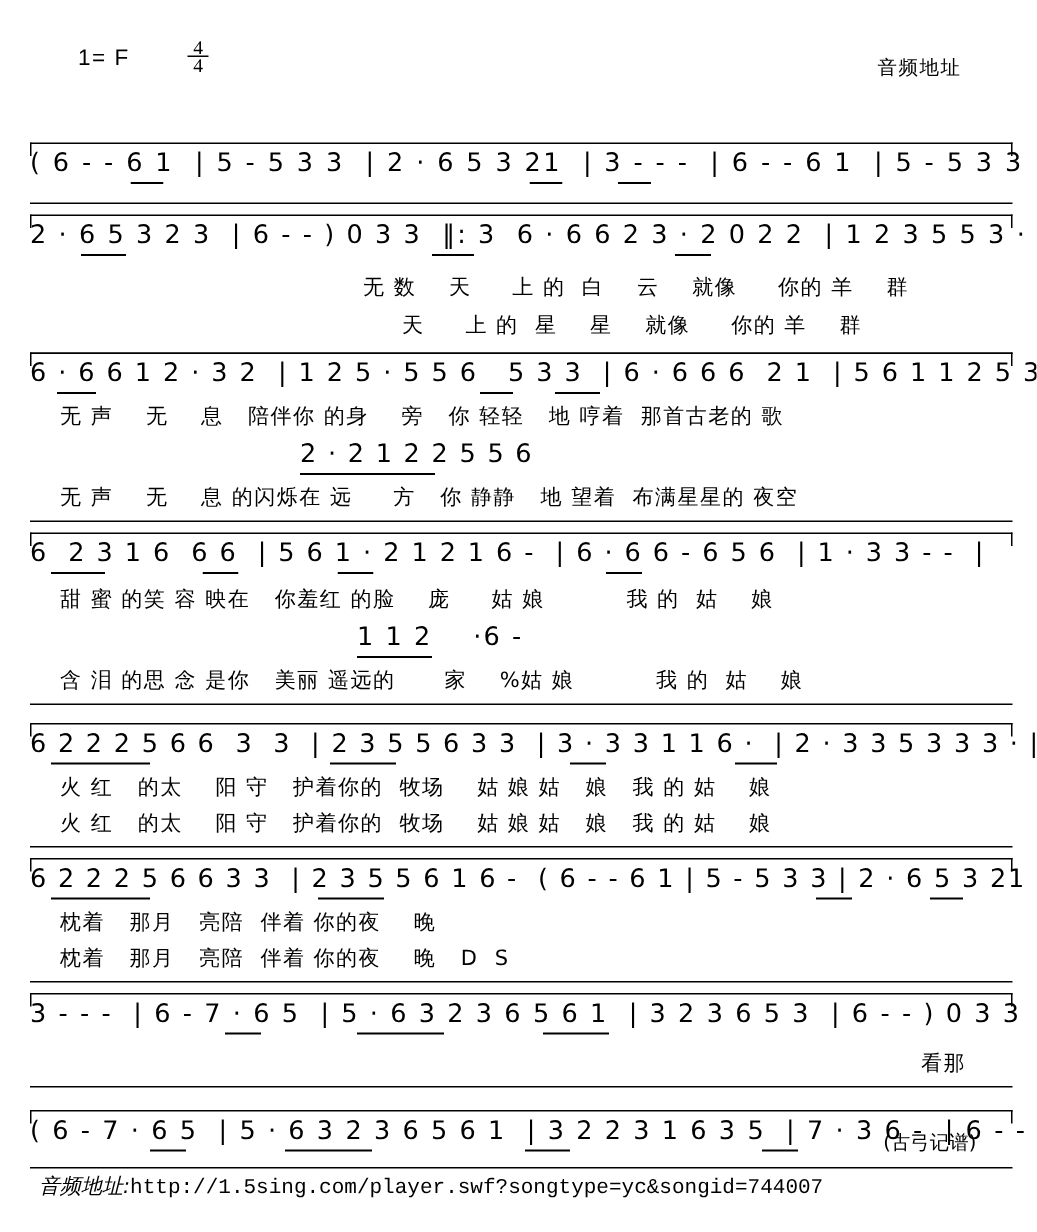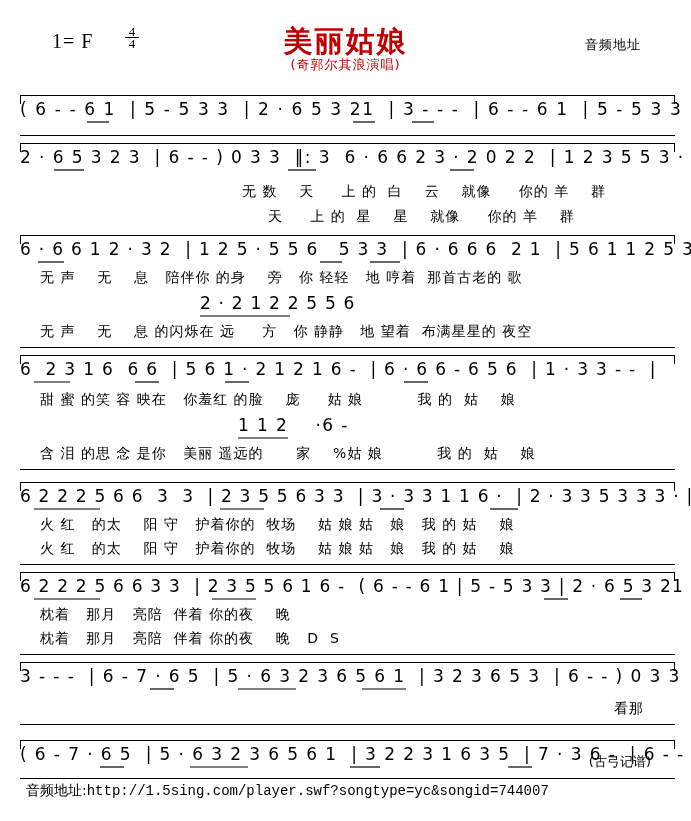--- a/index.html
+++ b/index.html
@@ -9,22 +9,22 @@
     font-family:"Liberation Serif", serif;
     color:#000;
     position:relative;
     overflow:hidden;
   }
   .sheet{position:relative;width:691px;height:821px;}
 
   
   .key-sig{
     position:absolute;left:52px;top:30px;
-    font-family:Liberation Serif, serif;
-    font-size:20px;letter-spacing:1px;
+    font-family:Liberation Sans, sans-serif;
+    font-size:15px;letter-spacing:1px;
   }
   .meter{
     position:absolute;left:125px;top:26px;
     font-size:13px;line-height:11px;text-align:center;width:14px;
   }
   .meter .num{display:block;}
   .meter .den{display:block;border-top:1px solid #000;}
   .title{
     position:absolute;left:0;top:22px;width:691px;text-align:center;
     font-family:"DejaVu Sans", sans-serif;
@@ -63,40 +63,38 @@
   .sm{
     position:absolute;
     font-family:"DejaVu Sans", sans-serif;
     font-size:17px;white-space:pre;text-align:center;
   }
   .footer{
     position:absolute;left:26px;top:782px;
     font-family:"Liberation Mono", monospace;
     font-size:14px;letter-spacing:0px;
   }
-  .footer .cn{font-family:"DejaVu Sans", sans-serif;}
+  .footer .cn{font-family:"DejaVu Sans", sans-serif;font-style:italic;}
   .credit{
     position:absolute;right:40px;top:753px;
     font-family:"DejaVu Sans", sans-serif;font-size:13px;
   }
   .slur{position:absolute;}
   .slur svg{display:block;}
 </style>
 </head>
 <body>
 
 <div class="sheet">
 
   <div class="key-sig">1= F</div>
   <div class="meter">
     <span class="num">4</span>
     <span class="den">4</span>
   </div>
-  <div class="title">美丽姑娘</div>
-  <div class="subtitle">(奇郭尔其浪演唱)</div>
   <div class="composer">音频地址</div>
 
   <div class="system" style="top:95px;">
     <div class="rule" style="top:0;"></div>
     <div class="tick" style="left:0;top:0;"></div>
     <div class="tick" style="left:654px;top:0;"></div>
     <div class="notes" style="top:4px;letter-spacing:1.6px;">( 6 - - 6 1  | 5 - 5 3 3  | 2 · 6 5 3 21  | 3 - - -  | 6 - - 6 1  | 5 - 5 3 3  |</div>
 
     <div class="slur" style="left:67px;top:26px;">
         <svg width="22" height="3">

